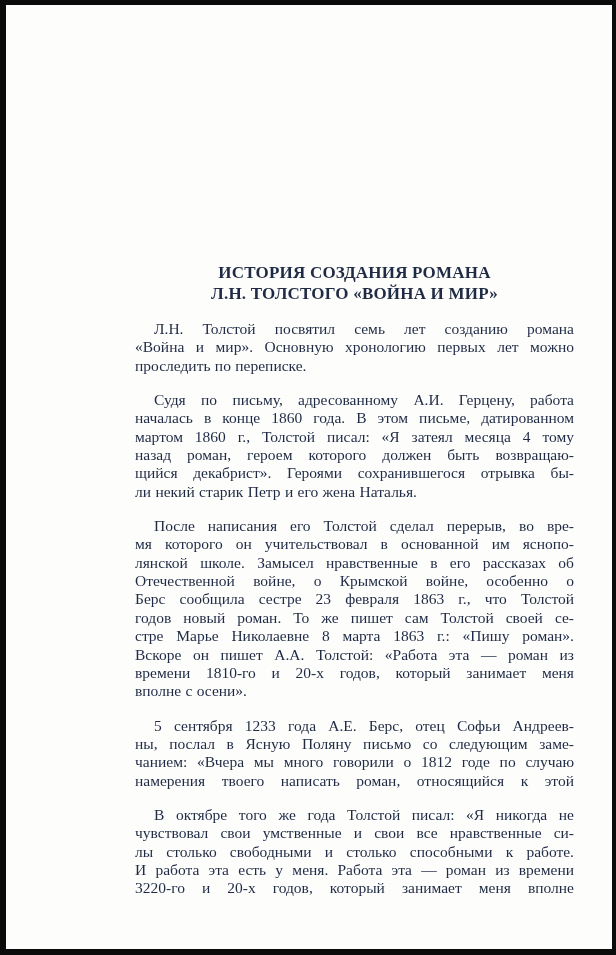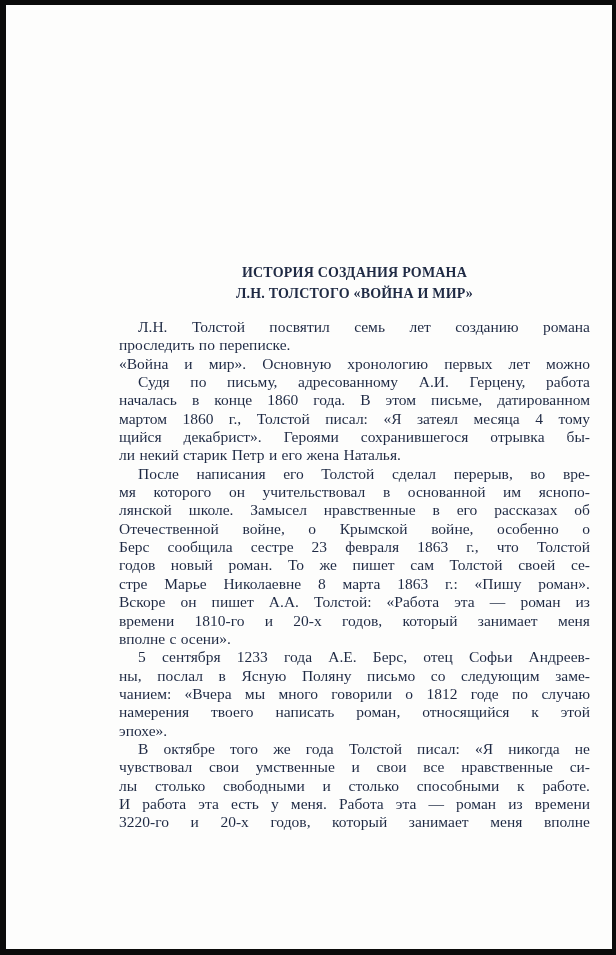--- a/index.html
+++ b/index.html
@@ -23,29 +23,29 @@
     background: var(--paper, #fdfdfc);
   }
   .content {
     position: absolute;
     left: 113px;
     top: 257px;
     width: 471px;
     color: var(--ink, #1f2a44);
   }
   .title {
-    font-size: 14px;
+    font-size: 17px;
     font-weight: bold;
     line-height: 21px;
     text-align: center;
     letter-spacing: 0.2px;
     margin: 0 0 14px 0;
   }
   .para {
-    margin: 0;
+    margin: 16px;
     padding: 0;
   }
   .line {
     font-size: 15.5px;
     line-height: 18.35px;
     text-align: justify;
     text-align-last: justify;
     word-spacing: 0.5px;
   }
   .line.para-first {
@@ -60,48 +60,48 @@
 
 <div class="page">
   <div class="content">
     <h1 class="title">
       <span>ИСТОРИЯ СОЗДАНИЯ РОМАНА</span><br>
       <span>Л.Н. ТОЛСТОГО «ВОЙНА И МИР»</span>
     </h1>
     <div id="body-text">
         <div class="para">
           <div class="line para-first">Л.Н. Толстой посвятил семь лет созданию романа</div>
+          <div class="line">«Война и мир». Основную хронологию первых лет можно</div>
           <div class="line para-last">проследить по переписке.</div>
-          <div class="line">«Война и мир». Основную хронологию первых лет можно</div>
         </div>
         <div class="para">
           <div class="line para-first">Судя по письму, адресованному А.И. Герцену, работа</div>
           <div class="line">началась в конце 1860 года. В этом письме, датированном</div>
           <div class="line">мартом 1860 г., Толстой писал: «Я затеял месяца 4 тому</div>
+          <div class="line">назад роман, героем которого должен быть возвращаю-</div>
           <div class="line">щийся декабрист». Героями сохранившегося отрывка бы-</div>
           <div class="line para-last">ли некий старик Петр и его жена Наталья.</div>
         </div>
         <div class="para">
           <div class="line para-first">После написания его Толстой сделал перерыв, во вре-</div>
           <div class="line">мя которого он учительствовал в основанной им яснопо-</div>
           <div class="line">лянской школе. Замысел нравственные в его рассказах об</div>
           <div class="line">Отечественной войне, о Крымской войне, особенно о</div>
           <div class="line">Берс сообщила сестре 23 февраля 1863 г., что Толстой</div>
           <div class="line">годов новый роман. То же пишет сам Толстой своей се-</div>
           <div class="line">стре Марье Николаевне 8 марта 1863 г.: «Пишу роман».</div>
           <div class="line">Вскоре он пишет А.А. Толстой: «Работа эта — роман из</div>
           <div class="line">времени 1810-го и 20-х годов, который занимает меня</div>
           <div class="line para-last">вполне с осени».</div>
         </div>
         <div class="para">
           <div class="line para-first">5 сентября 1233 года А.Е. Берс, отец Софьи Андреев-</div>
           <div class="line">ны, послал в Ясную Поляну письмо со следующим заме-</div>
           <div class="line">чанием: «Вчера мы много говорили о 1812 годе по случаю</div>
           <div class="line">намерения твоего написать роман, относящийся к этой</div>
-          <div class="line para-last">эпохе».</div>
         </div>
         <div class="para">
           <div class="line para-first">В октябре того же года Толстой писал: «Я никогда не</div>
           <div class="line">чувствовал свои умственные и свои все нравственные си-</div>
           <div class="line">лы столько свободными и столько способными к работе.</div>
           <div class="line">И работа эта есть у меня. Работа эта — роман из времени</div>
           <div class="line">3220-го и 20-х годов, который занимает меня вполне</div>
         </div>
       </div>
   </div>

